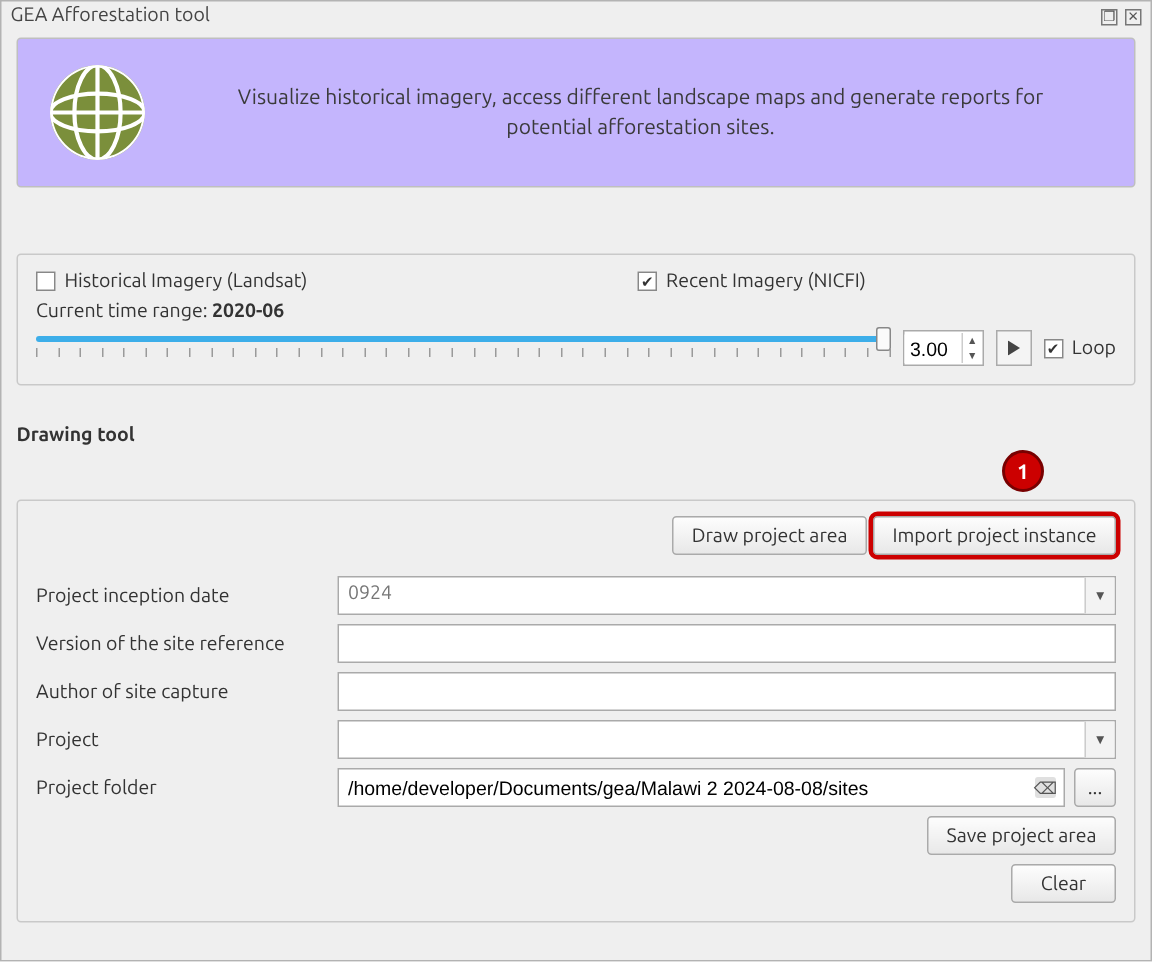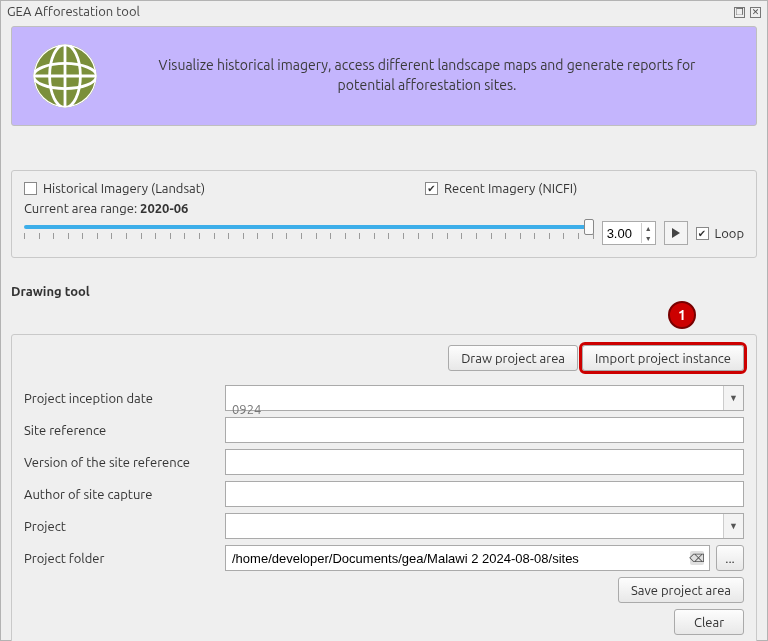--- a/index.html
+++ b/index.html
@@ -248,21 +248,21 @@
   }
   .combo {
     flex: 1;
     display: flex;
     height: 26px;
     border: 1px solid #aaa;
     background: #fff;
   }
   .combo-text {
     flex: 1;
-    padding: 16px 6px;
+    padding: 3px 6px;
     color: #777;
   }
   .combo-arrow {
     width: 20px;
     border-left: 1px solid #ccc;
     display: flex;
     align-items: center;
     justify-content: center;
     background: #f3f3f3;
     font-size: 9px;
@@ -354,21 +354,21 @@
         <div class="checkbox-label">
           <span class="checkbox-box"></span>
           <span>Historical Imagery (Landsat)</span>
         </div>
         <div class="checkbox-label">
           <span class="checkbox-box">✔</span>
           <span>Recent Imagery (NICFI)</span>
         </div>
       </div>
       <div class="time-label">
-        <span>Current area range: </span><span class="time-value">2020-06</span>
+        <span>Current time range: </span><span class="time-value">2020-06</span>
       </div>
       <div class="slider-row">
         <div class="slider-track">
           <div class="slider-bar"></div>
           <div class="slider-handle"></div>
           <div class="slider-ticks">
             <i></i>
               <i></i>
               <i></i>
               <i></i>
@@ -440,24 +440,20 @@
         </div>
 
         <div class="form-row">
           <div class="form-label">Project inception date</div>
           <div class="combo">
             <div class="combo-text">0924</div>
             <div class="combo-arrow">▼</div>
           </div>
         </div>
 
-        <div class="form-row">
-          <div class="form-label">Site reference</div>
-          <input class="text-input" type="text" value="" style="">
-        </div>
 
         <div class="form-row">
           <div class="form-label">Version of the site reference</div>
           <input class="text-input" type="text" value="" style="">
         </div>
 
         <div class="form-row">
           <div class="form-label">Author of site capture</div>
           <input class="text-input" type="text" value="" style="">
         </div>

